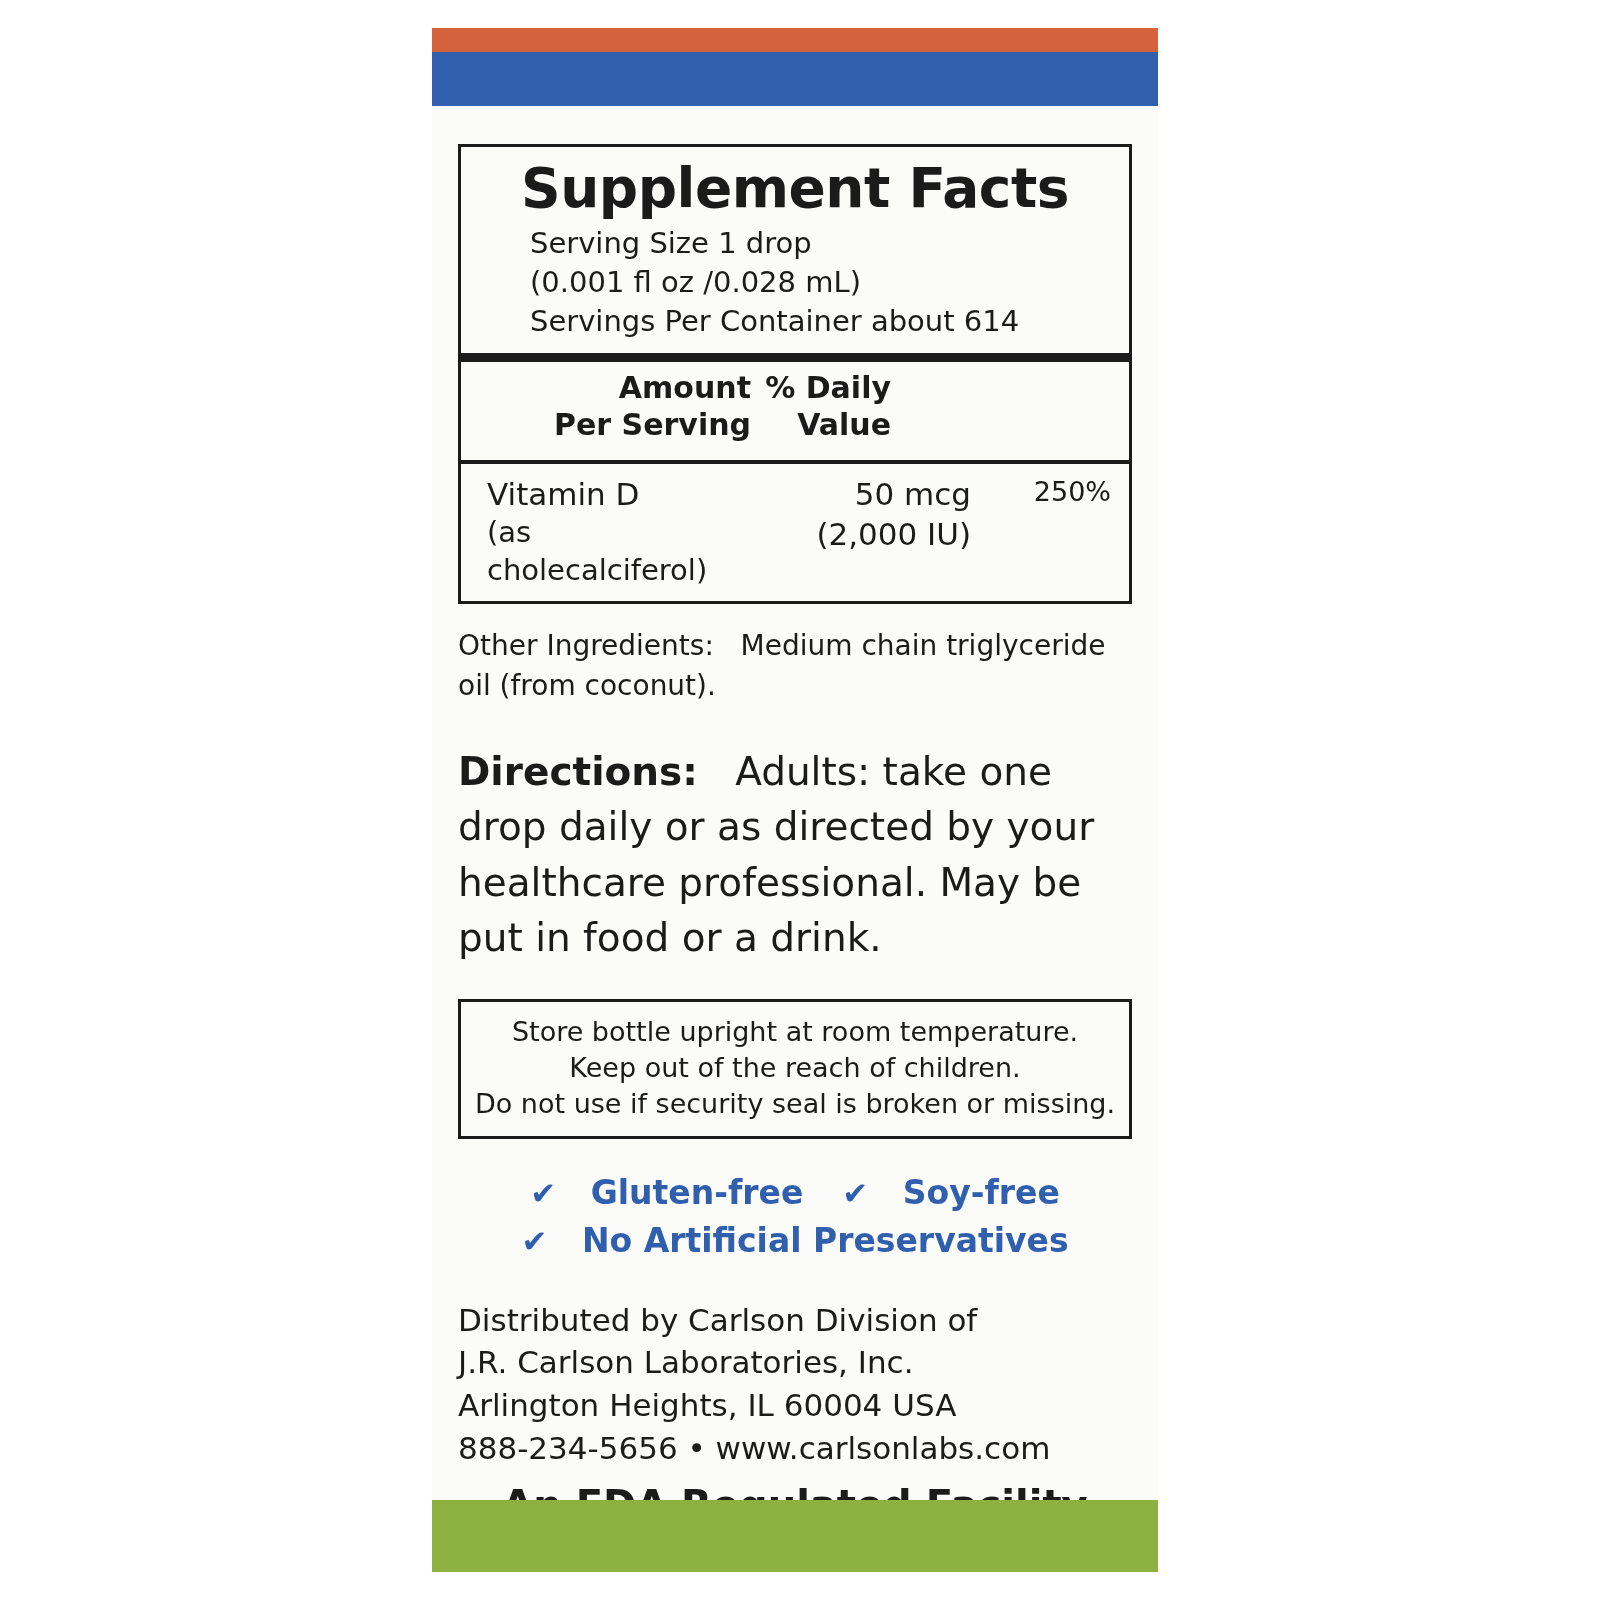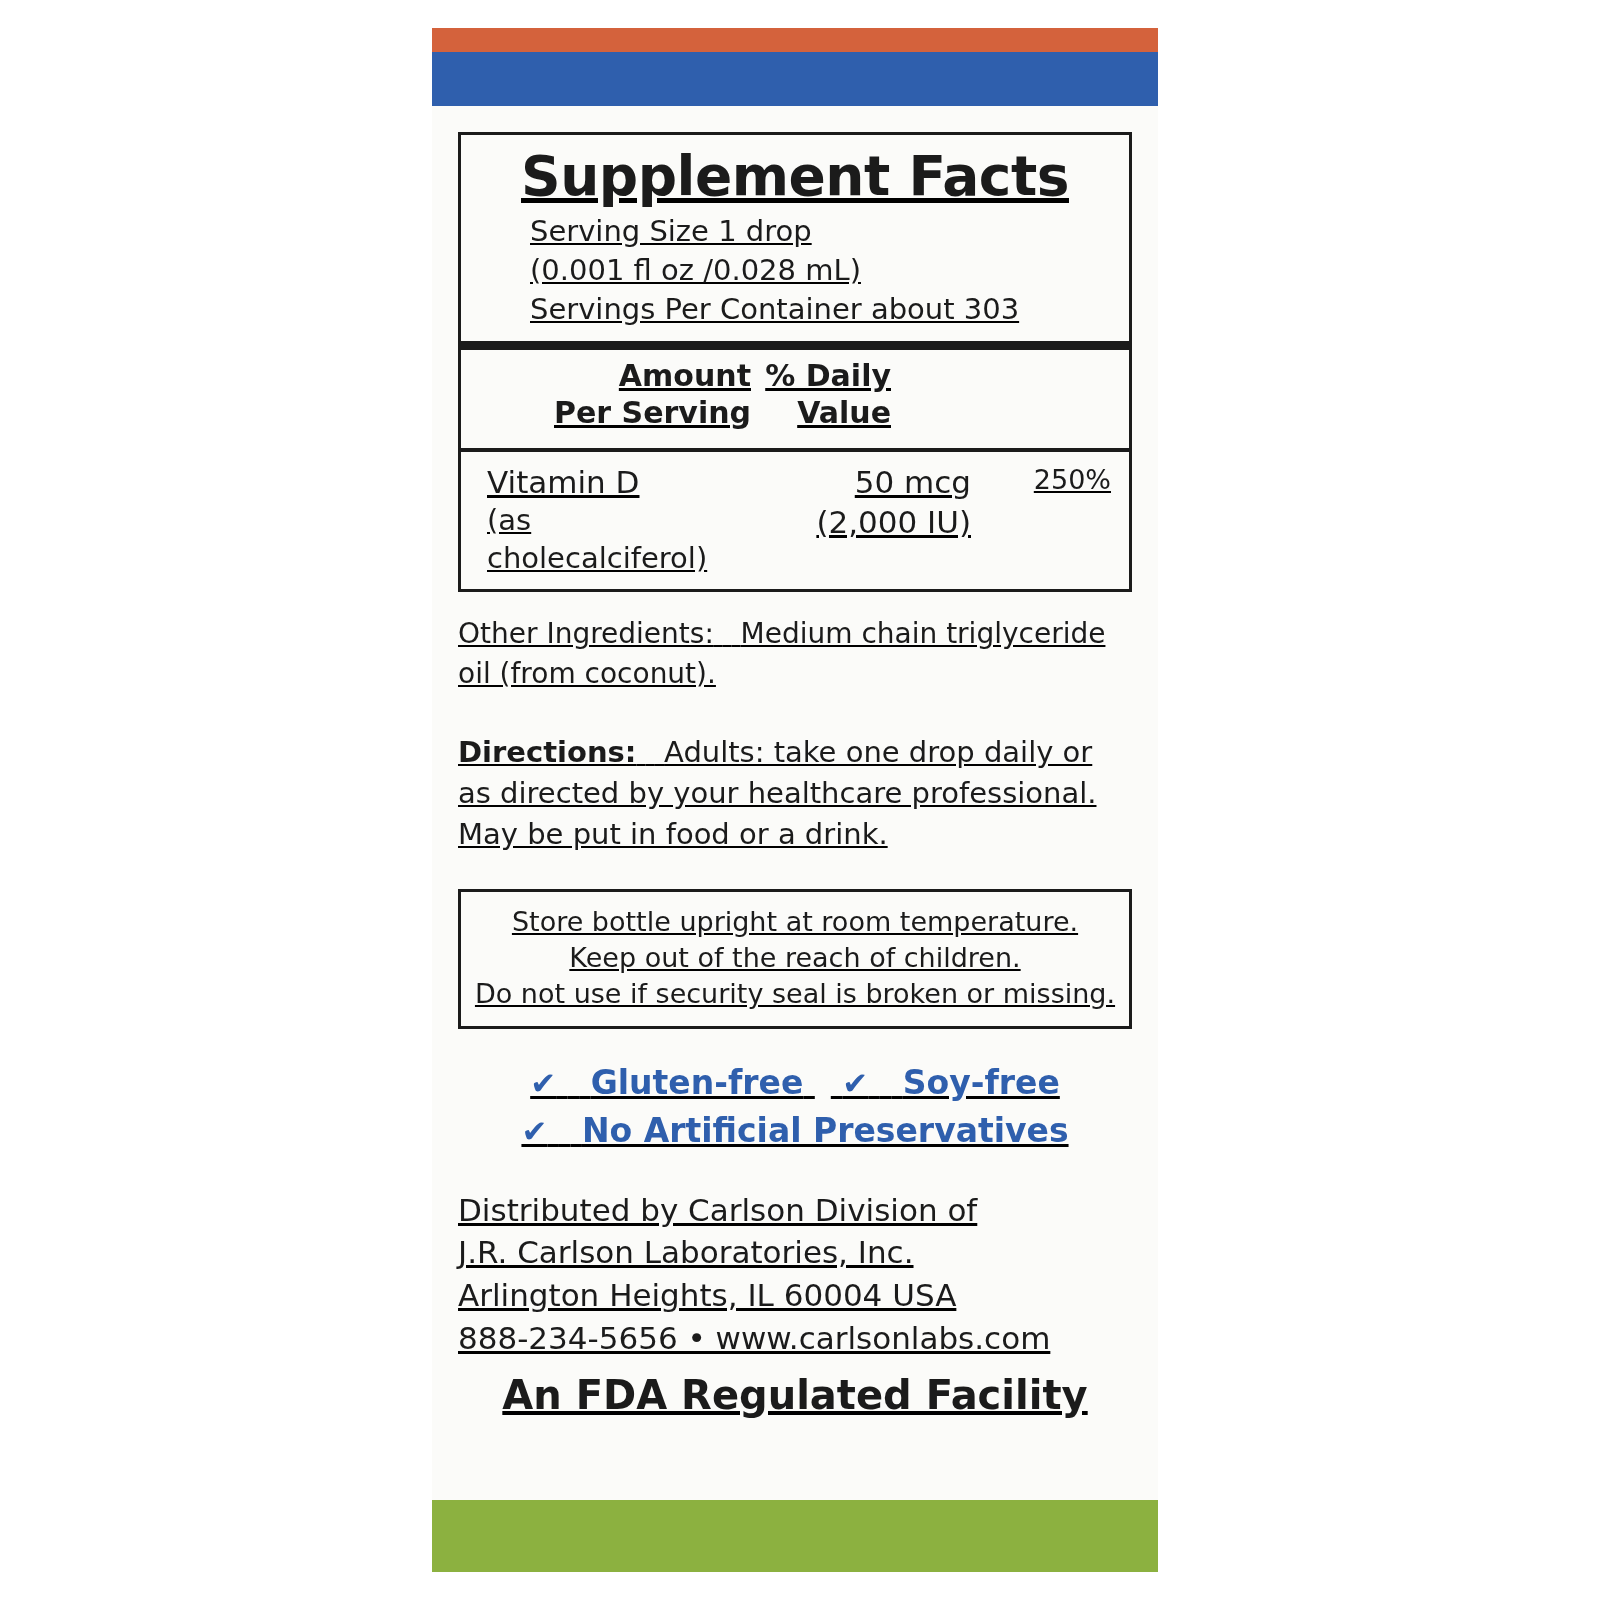--- a/index.html
+++ b/index.html
@@ -44,23 +44,22 @@
     position: absolute;
     left: 0;
     bottom: 0;
     width: 726px;
     height: 72px;
     background: #8cb140;
   }
   .content {
     position: absolute;
     left: 0;
-    top: 78px;
-    width: 726px;
-    text-decoration: underline;
+    top: 90px;
+    width: 726px;
   }
 
   
   .sf-box {
     margin: 26px 26px 0 26px;
     border: 3px solid #1b1b1b;
     background: #fbfbf9;
     padding: 0;
   }
   .sf-title {
@@ -134,21 +133,21 @@
   }
 
   
   .para {
     margin: 20px 26px 0 26px;
     font-size: 28px;
     color: #1b1b1b;
     line-height: 1.42;
   }
   .para.ingredients { margin-top: 22px; }
-  .para.directions { margin-top: 38px; font-size: 29px; }
+  .para.directions { margin-top: 38px; font-size: 39px; }
   .para b { font-weight: bold; }
 
   .store-box {
     margin: 34px 26px 0 26px;
     border: 3px solid #1b1b1b;
     padding: 12px 10px 14px 10px;
     text-align: center;
     font-size: 27px;
     line-height: 1.33;
     color: #1b1b1b;
@@ -187,21 +186,21 @@
     <div class="stripe-orange"></div>
     <div class="stripe-blue"></div>
 
     <div class="content">
 
       <div class="sf-box">
         <div class="sf-title">Supplement Facts</div>
         <div class="sf-serving">
           <div>Serving Size 1 drop</div>
           <div>(0.001 fl oz /0.028 mL)</div>
-          <div>Servings Per Container about 303</div>
+          <div>Servings Per Container about 614</div>
         </div>
         <div class="sf-rule-thick"></div>
         <div class="sf-header-row">
           <div class="sf-hdr amount">Amount
 Per Serving</div>
           <div class="sf-hdr dv">% Daily
 Value</div>
         </div>
         <div class="sf-rule-thin"></div>
         <div class="sf-nutrient">

